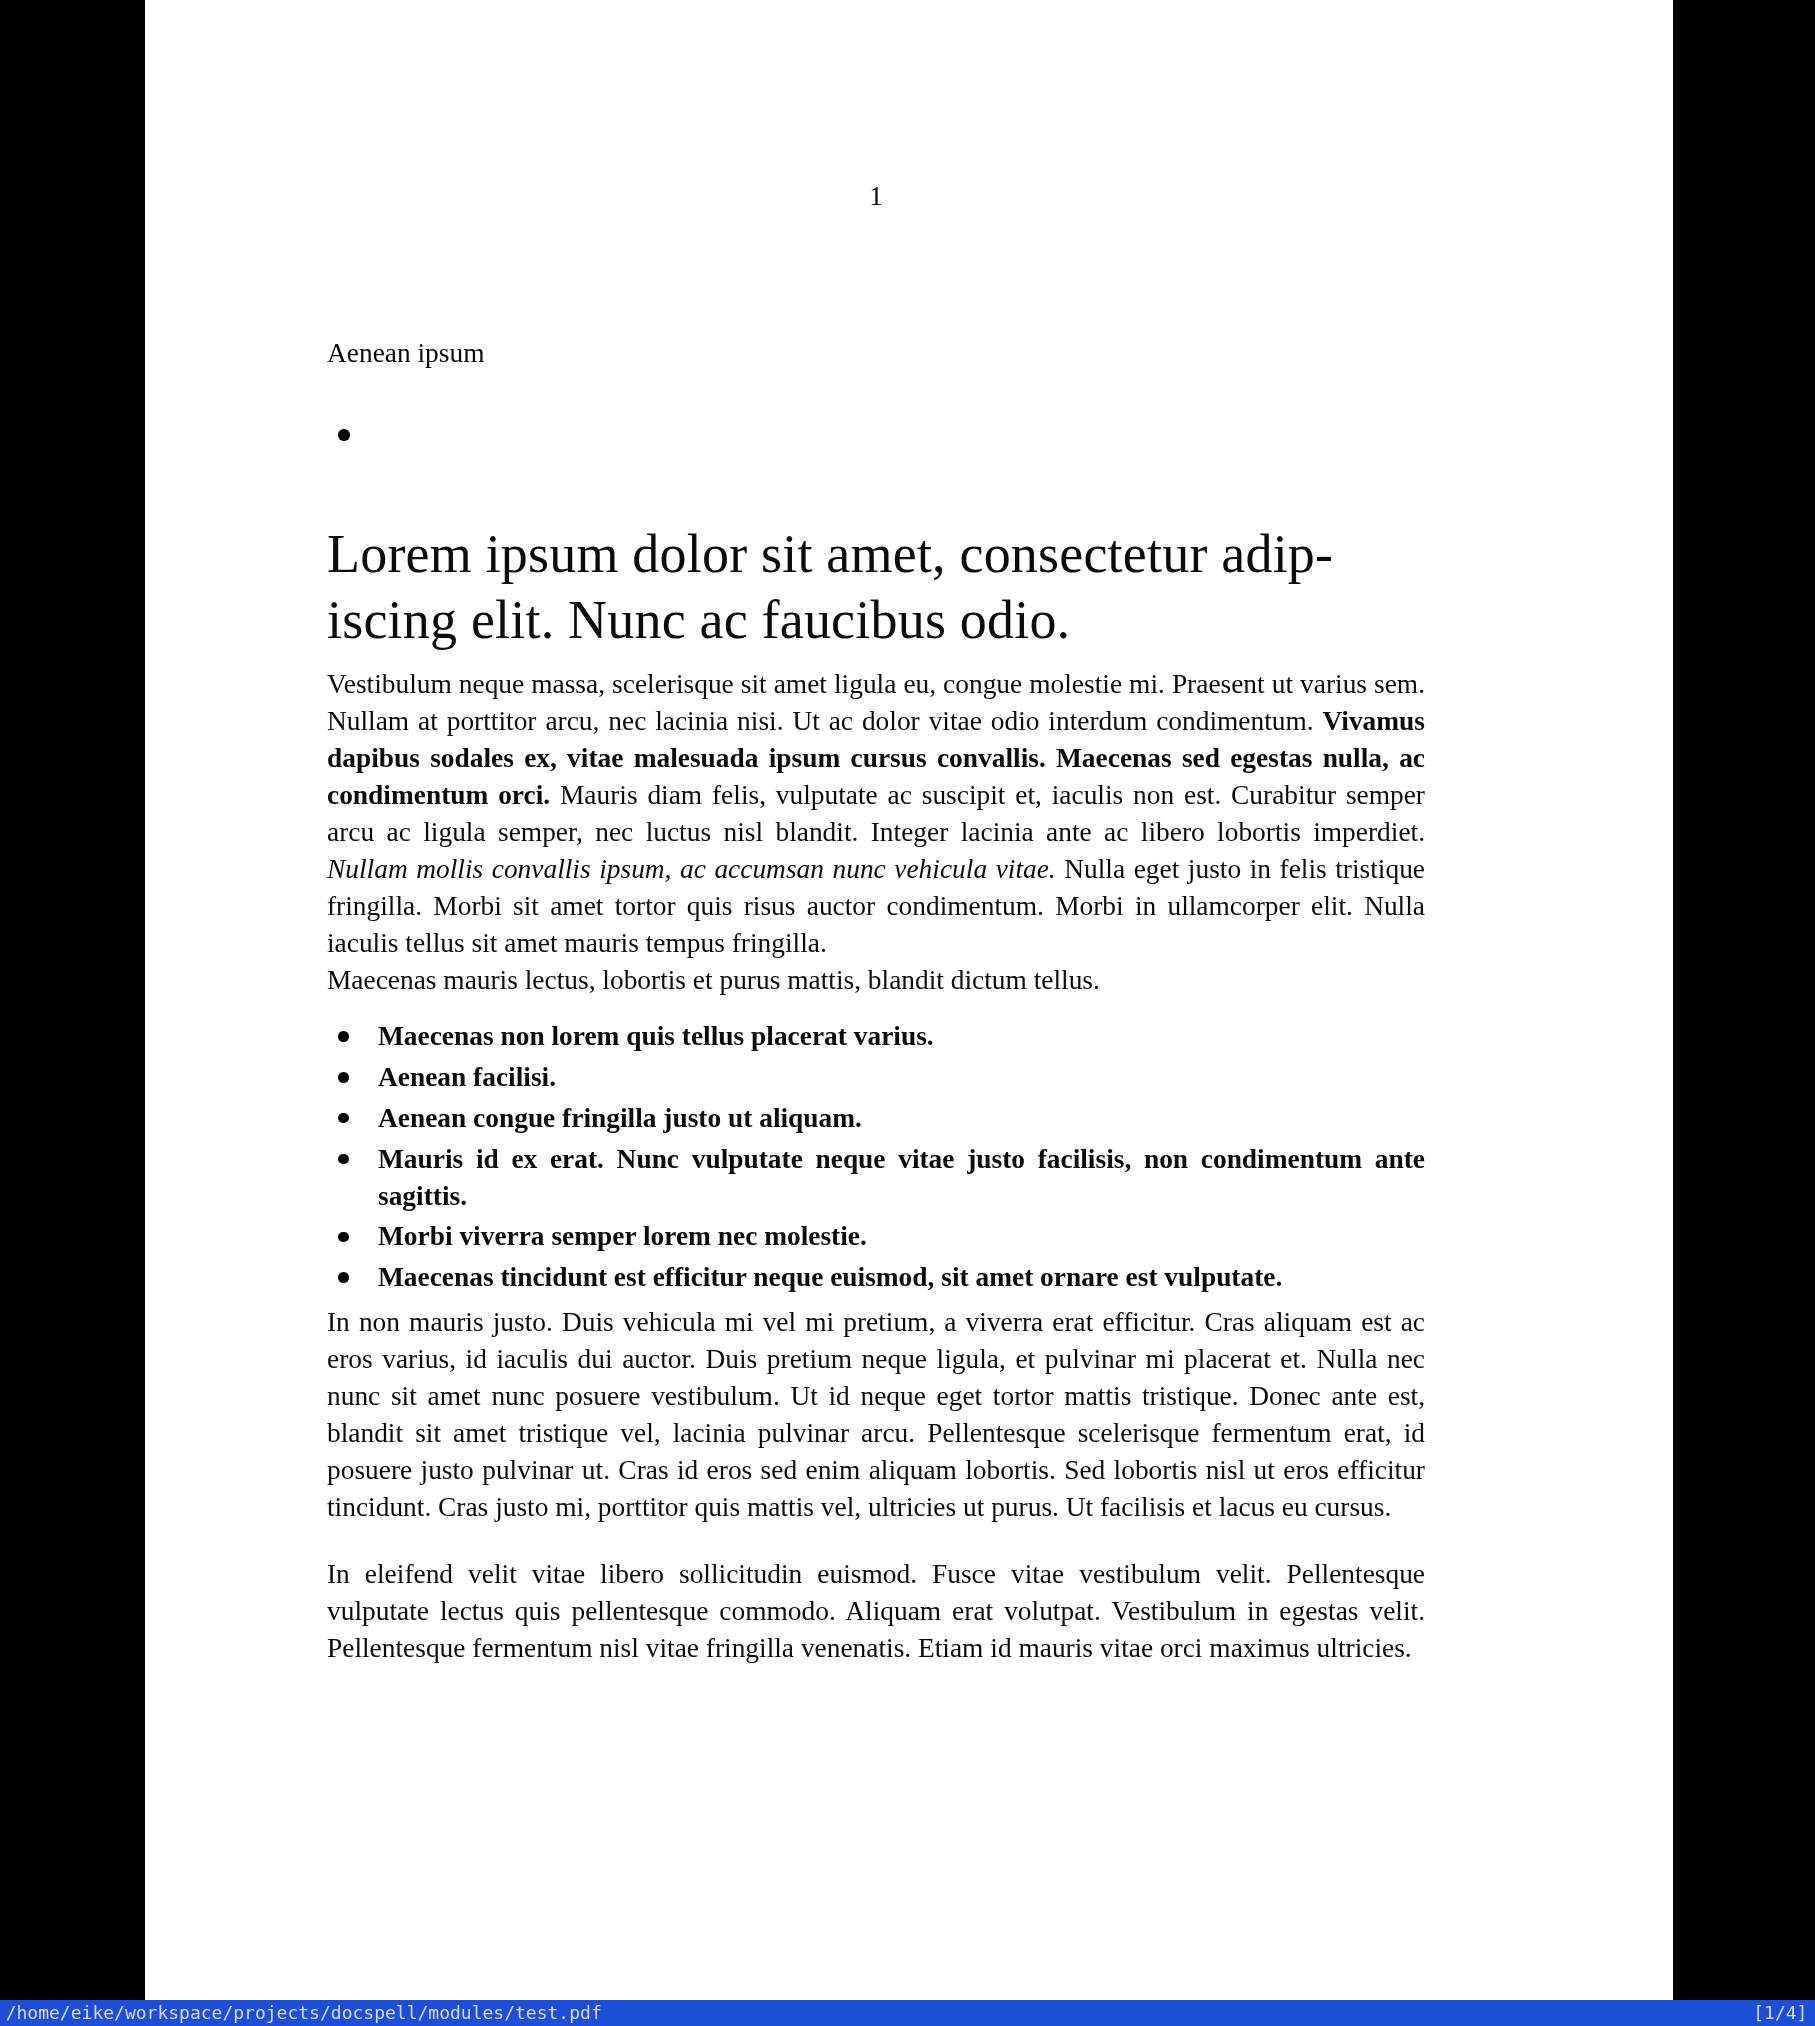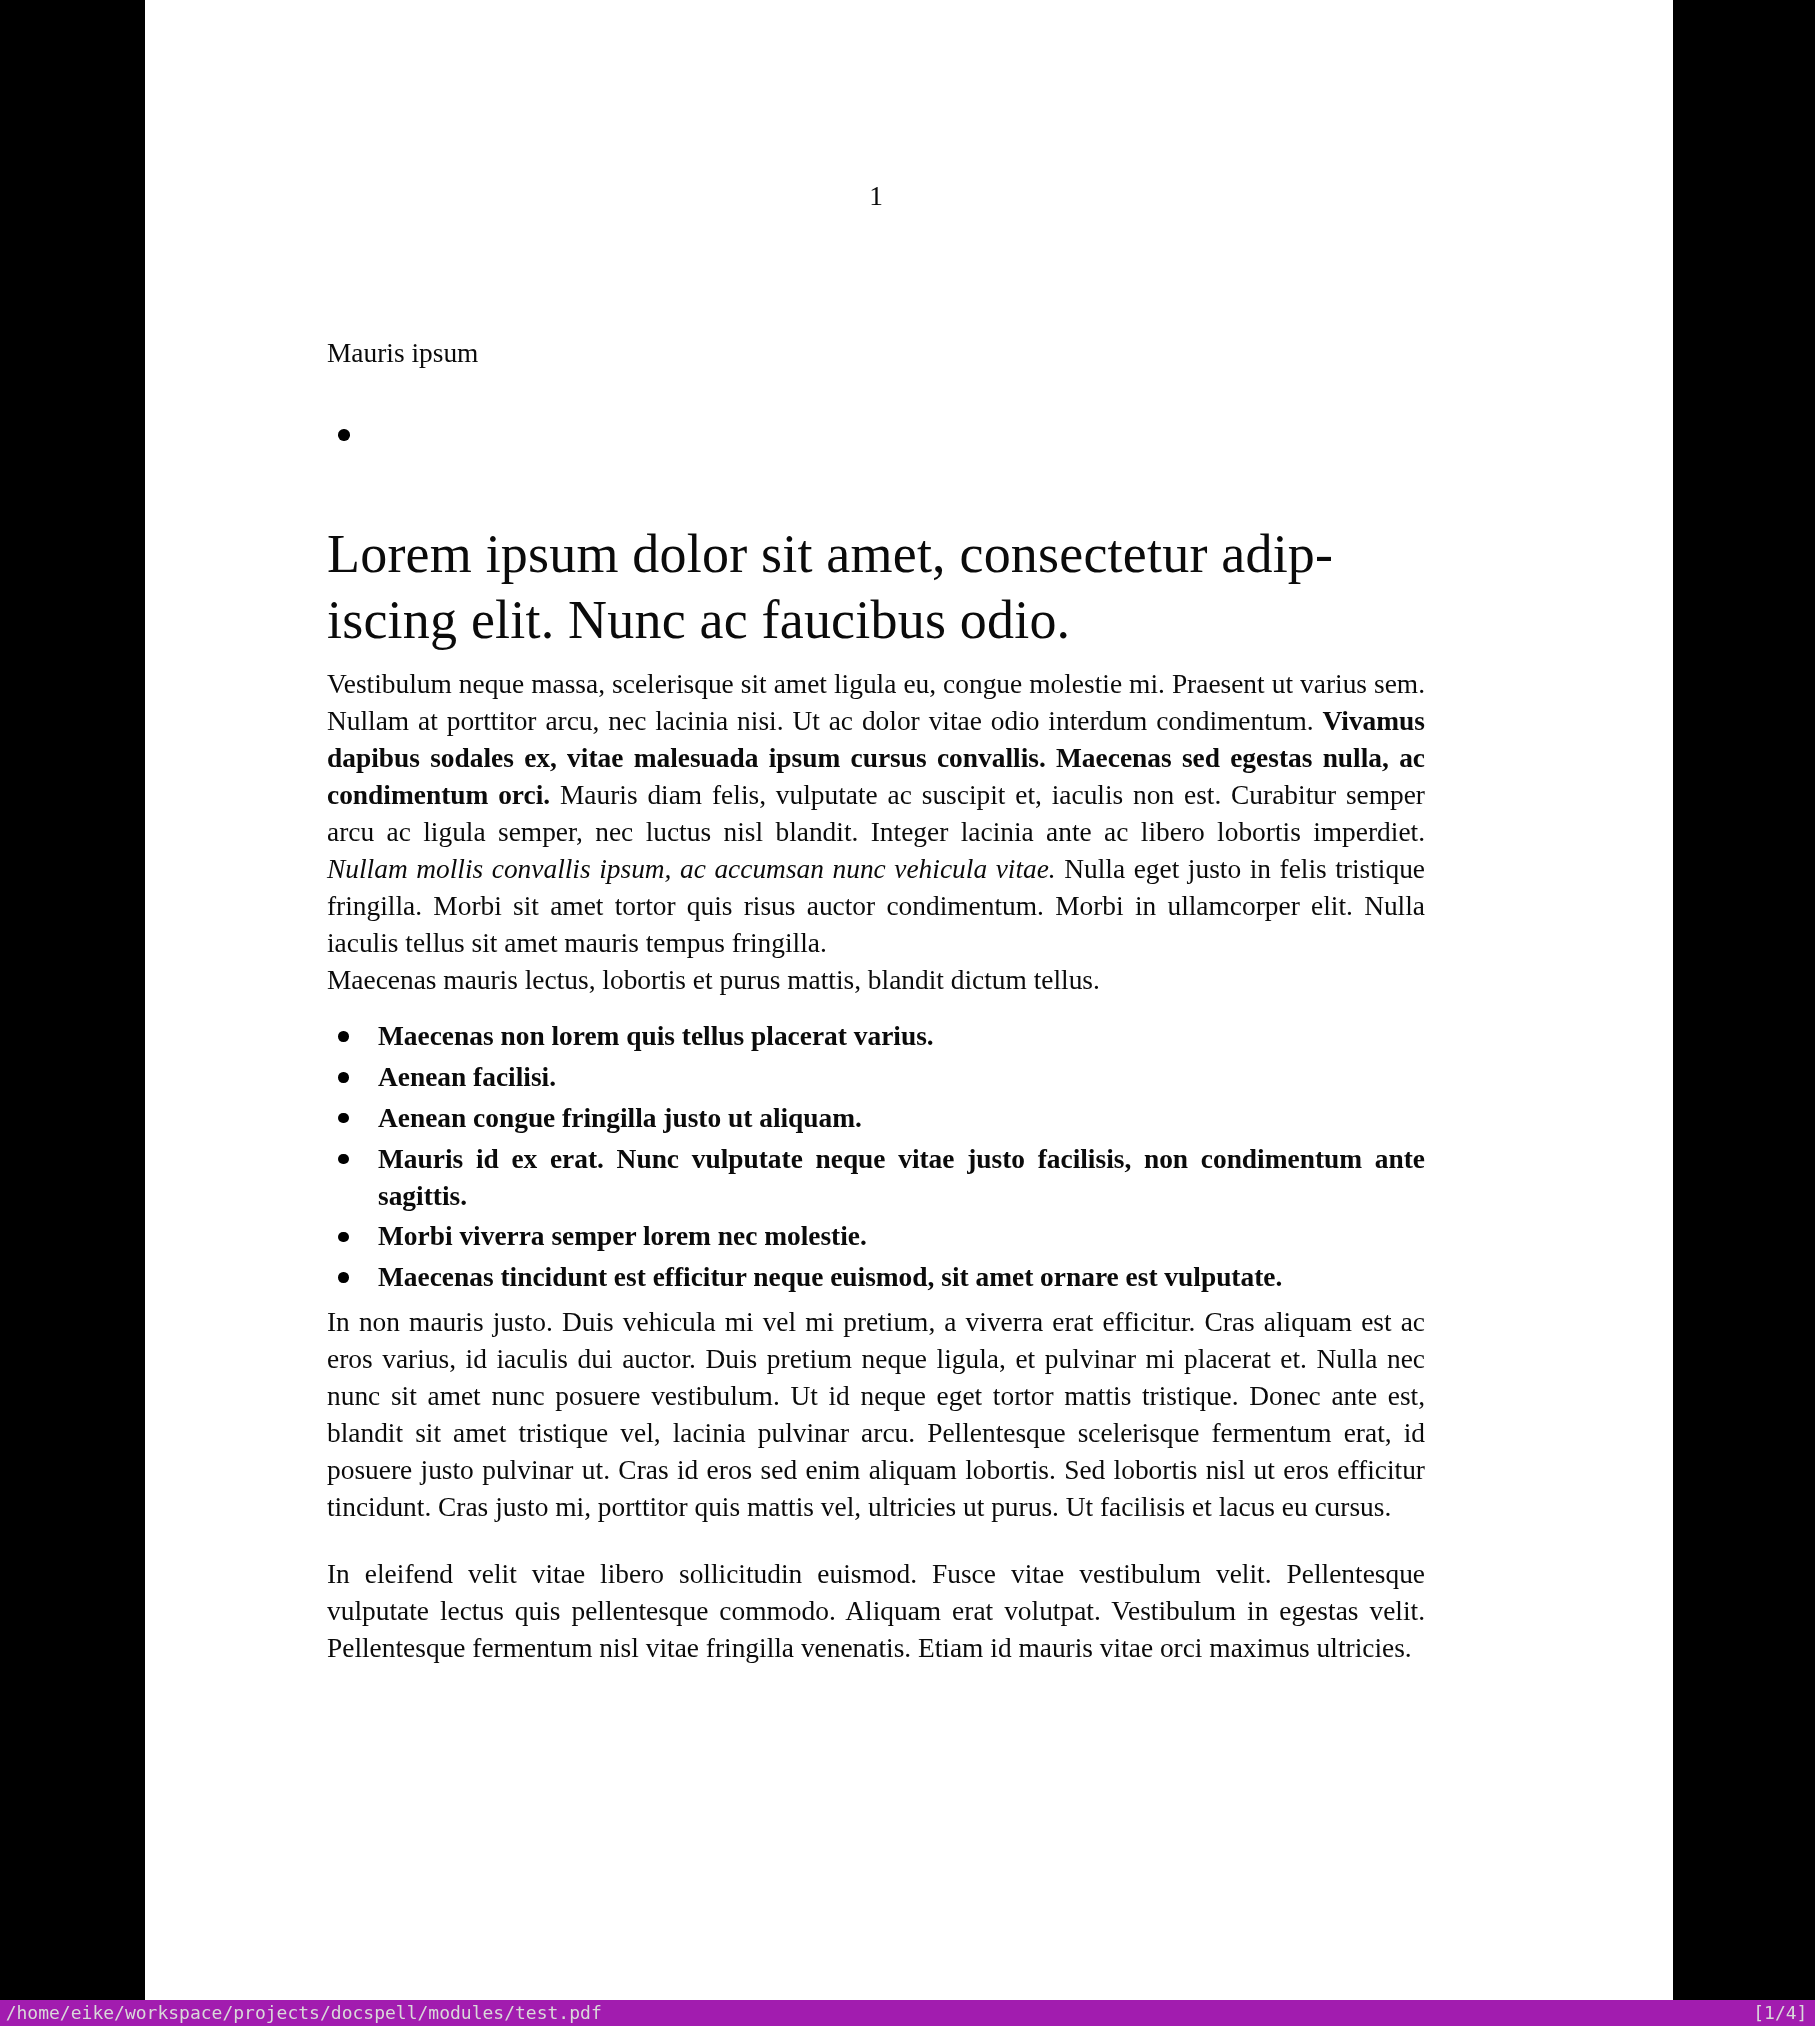--- a/index.html
+++ b/index.html
@@ -59,41 +59,41 @@
   .li + .li { margin-top: 3.8px; }
   .li .dot {
     position: absolute; left: 11.4px; top: 13.2px;
     width: 10.4px; height: 10.4px; border-radius: 50%; background: #000;
   }
 
   
   .statusbar {
     position: absolute; left: 0; bottom: 0;
     width: 1815px; height: 26.5px;
-    background: #a21caf;
+    background: #1d4ed8;
     color: #d9d9d9;
     font-family: "DejaVu Sans Mono", monospace;
     font-size: 18px;
     display: flex; justify-content: space-between; align-items: center;
     box-sizing: border-box;
     padding: 0 7.6px 0 5.7px;
     white-space: nowrap;
   }
 </style>
 </head>
 <body>
 
 <div class="viewer">
 
   <div class="page">
     <div class="content">
 
       <div class="pagenum">1</div>
 
-      <div class="intro">Mauris ipsum</div>
+      <div class="intro">Aenean ipsum</div>
 
       <div class="empty-item">
         <span class="dot"></span>
       </div>
 
       <h1 class="heading">
         <span>Lorem ipsum dolor sit amet, consectetur adip-</span>
         <span>iscing elit. Nunc ac faucibus odio.</span>
       </h1>
 

